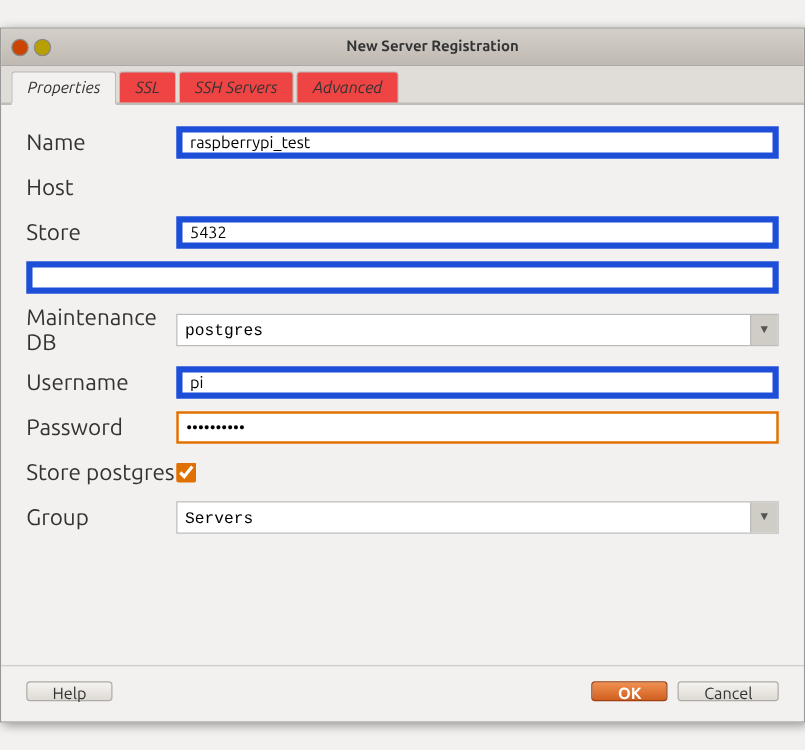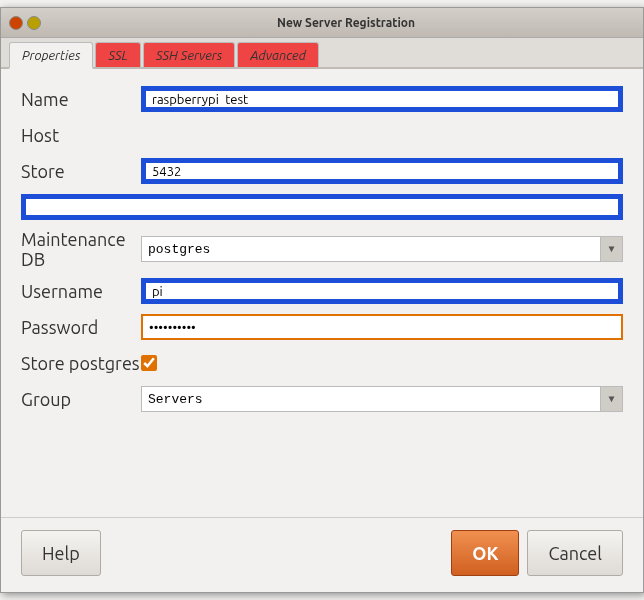--- a/index.html
+++ b/index.html
@@ -172,25 +172,25 @@
     }
     .button-bar {
       display: flex;
       justify-content: space-between;
       padding: 12px 20px 16px 20px;
       border-top: 1px solid #ccc;
       background: #f2f1f0;
     }
     .btn {
       padding: 2px 20px;
-      font-size: 18px;
+      font-size: 13px;
       font-family: inherit;
       border-radius: 3px;
       cursor: pointer;
-      height: 46px;
+      height: 16px;
     }
     .btn-help {
       background: linear-gradient(to bottom, #f5f3f0, #dedad5);
       border: 1px solid #b0aba5;
       color: #333;
     }
     .btn-ok {
       background: linear-gradient(to bottom, #f09050, #d06020);
       border: 1px solid #a04010;
       color: #fff;

